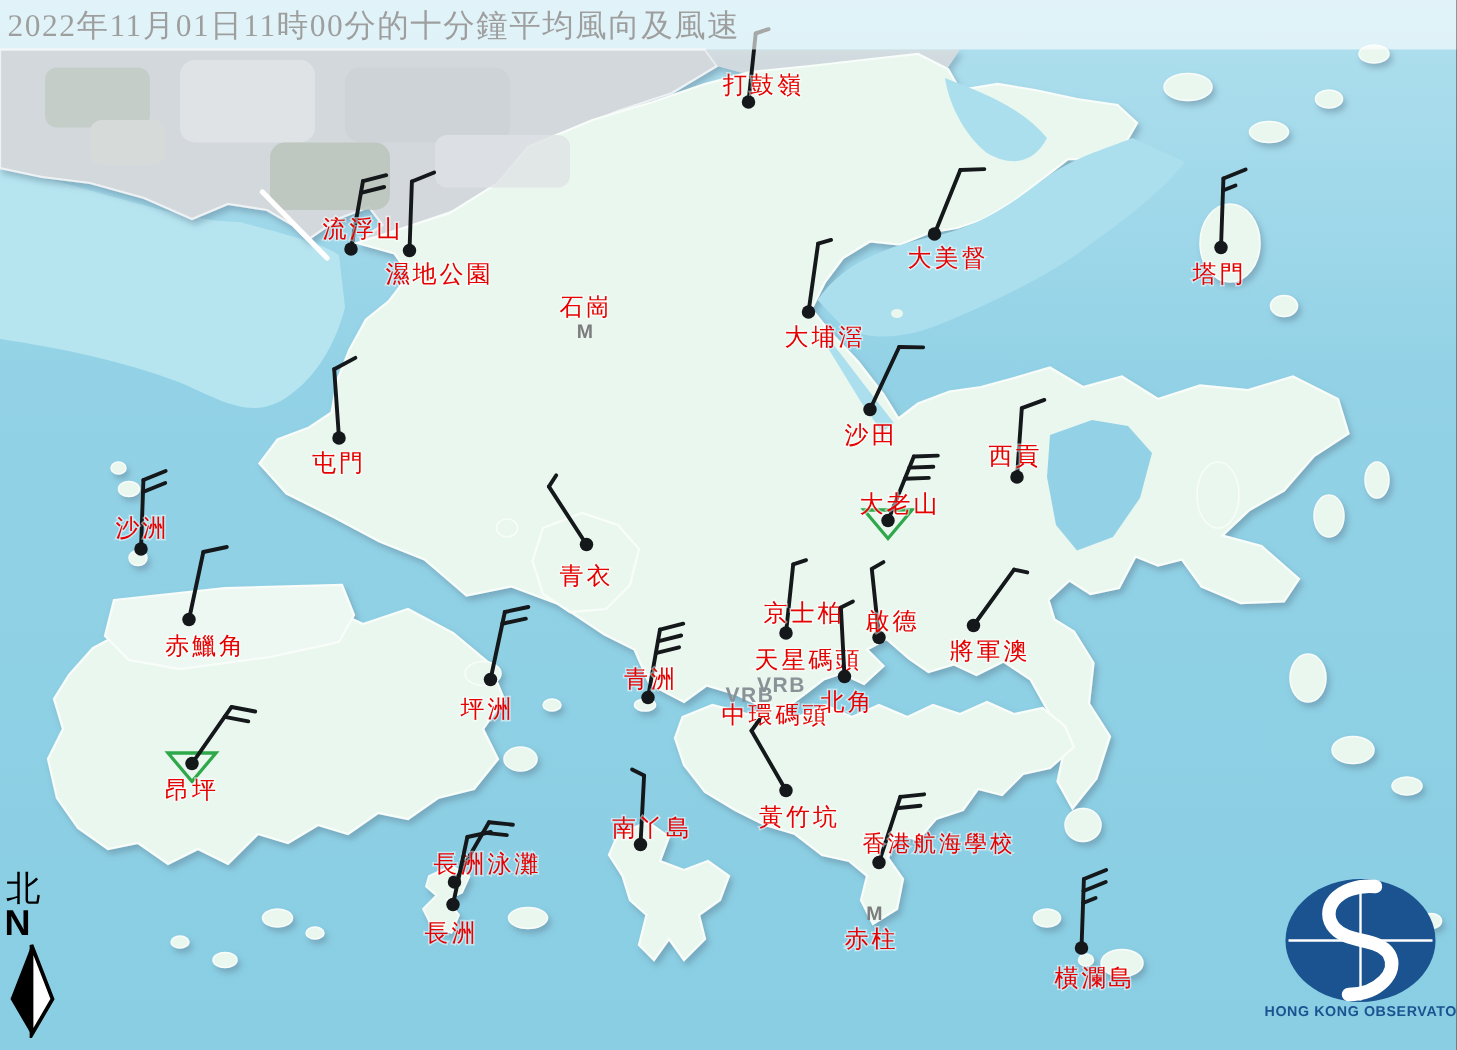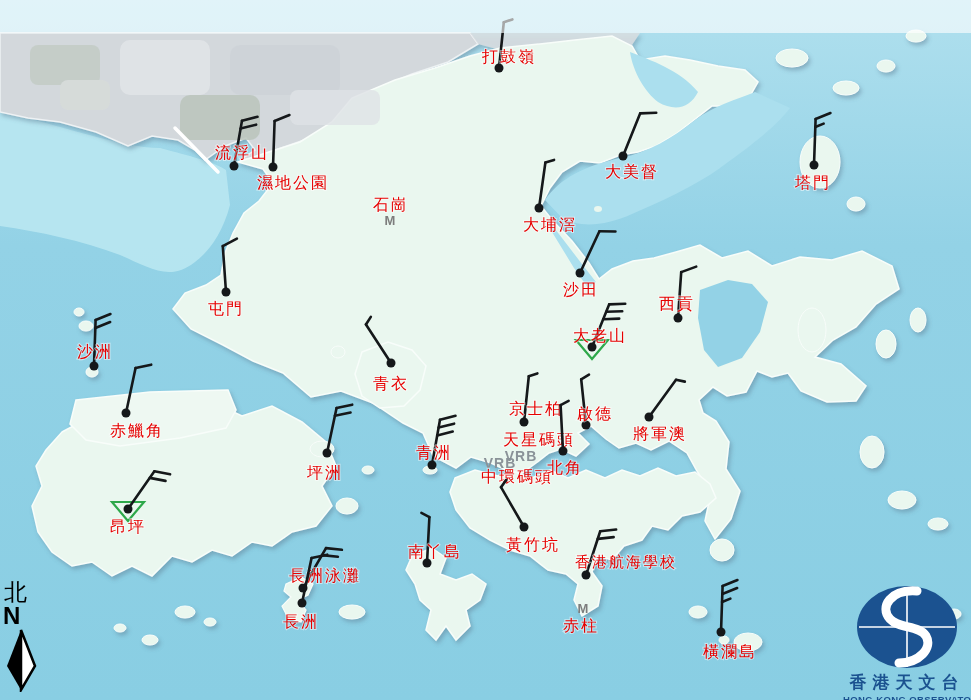--- a/index.html
+++ b/index.html
@@ -308,33 +308,33 @@
         <line x1="721" y1="632" x2="722.605376848315" y2="586.0280219571216" class="pole"></line>
         <line x1="722.605376848315" y1="586.0280219571216" x2="737.4287994919362" y2="580.0058843691401" class="feather"></line>
         <line x1="722.3261808746951" y1="594.0231485732744" x2="737.1496035183162" y2="588.0010109852929" class="feather"></line>
         <line x1="722.046984901075" y1="602.0182751894271" x2="730.3851601381119" y2="598.6308227961874" class="feather"></line>
         <circle cx="721" cy="632" r="4.5" class="dot"></circle>
         <text x="730" y="657" text-anchor="middle" class="slabel">橫瀾島</text>
       </g>
     </svg>
 
   <div class="titleband"></div>
+  <div class="maptitle">2022年11月01日11時00分的十分鐘平均風向及風速</div>
 
   <div class="compass">
     <div class="zh">北</div>
     <div class="en">N</div>
     <svg width="36" height="64" viewBox="0 0 36 64" style="position:static;display:block;margin-left:1px;">
       <polygon points="18,2 4,38 18,62" fill="#000"></polygon>
       <polygon points="18,2 32,38 18,62" fill="#fff" stroke="#000" stroke-width="2.5"></polygon>
     </svg>
   </div>
 
   <div class="hko">
     <svg width="104" height="84" viewBox="0 0 104 84" style="position:static;display:block;margin:0 auto;">
       <ellipse cx="52" cy="42" rx="50" ry="41" fill="#1b5290"></ellipse>
       <line x1="4" y1="42" x2="100" y2="42" stroke="#ffffff" stroke-width="1.6"></line>
       <line x1="52" y1="2" x2="52" y2="82" stroke="#ffffff" stroke-width="1.6"></line>
       <path d="M62,6 C36,4 24,22 35,34 C44,44 64,40 71,51 C78,63 64,78 44,78" stroke="#ffffff" stroke-width="9" fill="none" stroke-linecap="round"></path>
     </svg>
-    <div class="zh">香港天文台</div>
     <div class="en">HONG KONG OBSERVATORY</div>
   </div>
 </div>
 
 </body></html>

